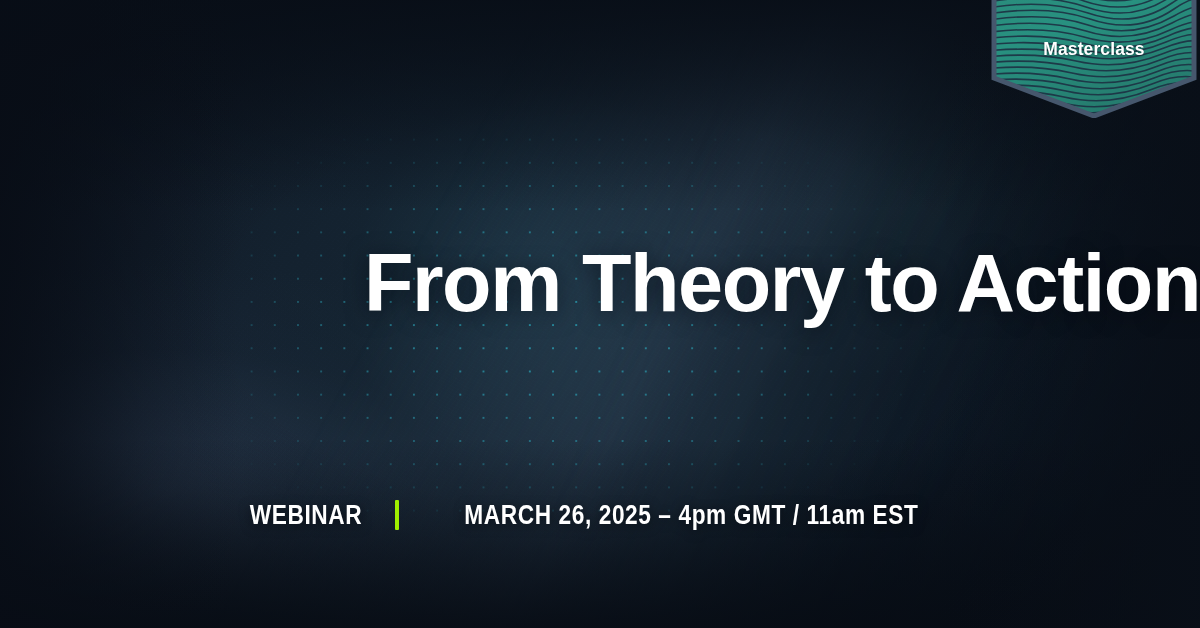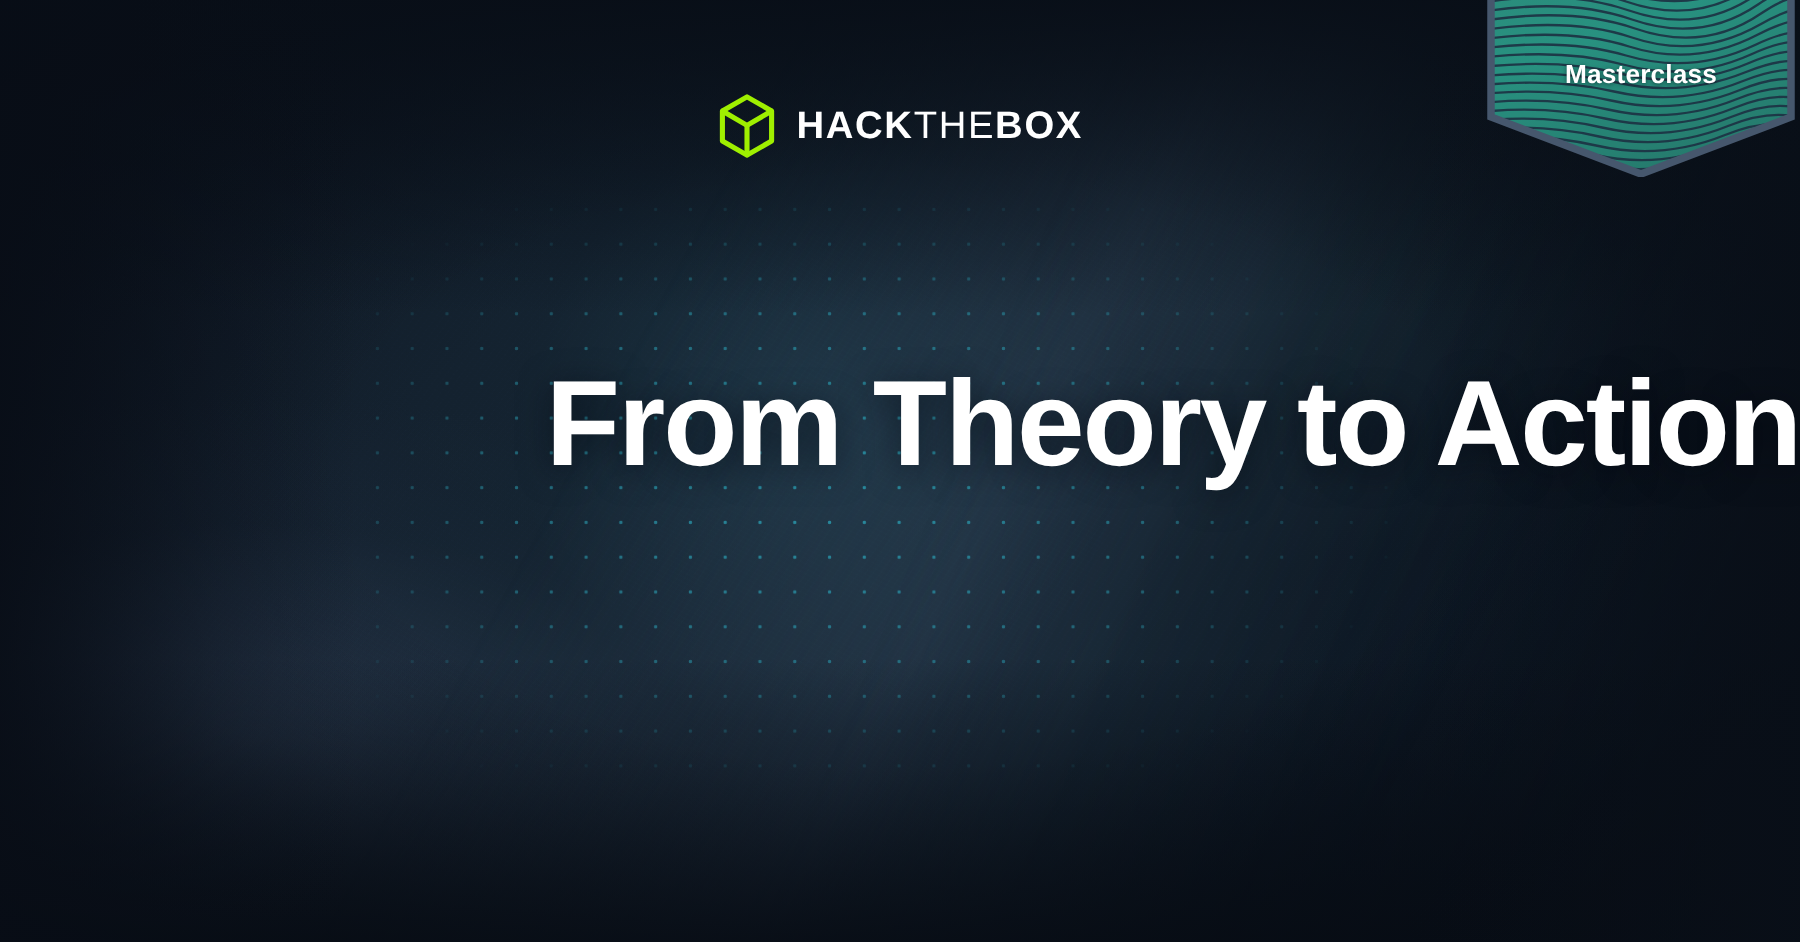--- a/index.html
+++ b/index.html
@@ -202,32 +202,20 @@
   <div class="bg-sweep"></div>
   <div class="bg-sweep2"></div>
   <div class="bg-noise"></div>
   <div class="dot-grid"></div>
   <div class="bg-vignette"></div>
   <div class="bg-topdark"></div>
   <div class="bg-botdark"></div>
   <div class="bg-leftdark"></div>
   <div class="bg-rightdark"></div>
 
-  <div class="logo">
-    <svg class="logo-mark" viewBox="0 0 40 44">
-      <g fill="none" stroke="#9fef00" stroke-width="3.4" stroke-linejoin="round" stroke-linecap="round">
-        <path d="M20 2.6 L36.4 12 L36.4 32 L20 41.4 L3.6 32 L3.6 12 Z"></path>
-        <path d="M3.9 12.2 L20 21.6 L36.1 12.2"></path>
-        <path d="M20 21.8 L20 41.2"></path>
-      </g>
-    </svg>
-    <div class="logo-word">
-      <span class="w-bold">HACK</span><span class="w-thin">THE</span><span class="w-bold">BOX</span>
-    </div>
-  </div>
 
   <div class="badge">
     <svg viewBox="0 0 212 152">
       <defs>
         <clipPath id="badgeClip">
           <path d="M6 -40 L206 -40 L206 112 L106 150 L6 112 Z"></path>
         </clipPath>
         <linearGradient id="badgeFill" x1="0" y1="0" x2="0.4" y2="1">
           <stop offset="0%" stop-color="#2f8f7c"></stop>
           <stop offset="55%" stop-color="#2a9b86"></stop>
@@ -275,14 +263,19 @@
 
       <path d="M6 -40 L206 -40 L206 112 L106 150 L6 112 Z" fill="none" stroke="#46576d" stroke-width="5"></path>
     </svg>
     <div class="badge-text">
       <div>Masterclass</div>
     </div>
   </div>
 
   <div class="headline">From Theory to Action</div>
 
+  <div class="footer">
+    <span class="footer-label">WEBINAR</span>
+    <span class="footer-divider"></span>
+    <span class="footer-date">MARCH 26, 2025 – 4pm GMT / 11am EST</span>
+  </div>
 
 </div>
 
 </body></html>

